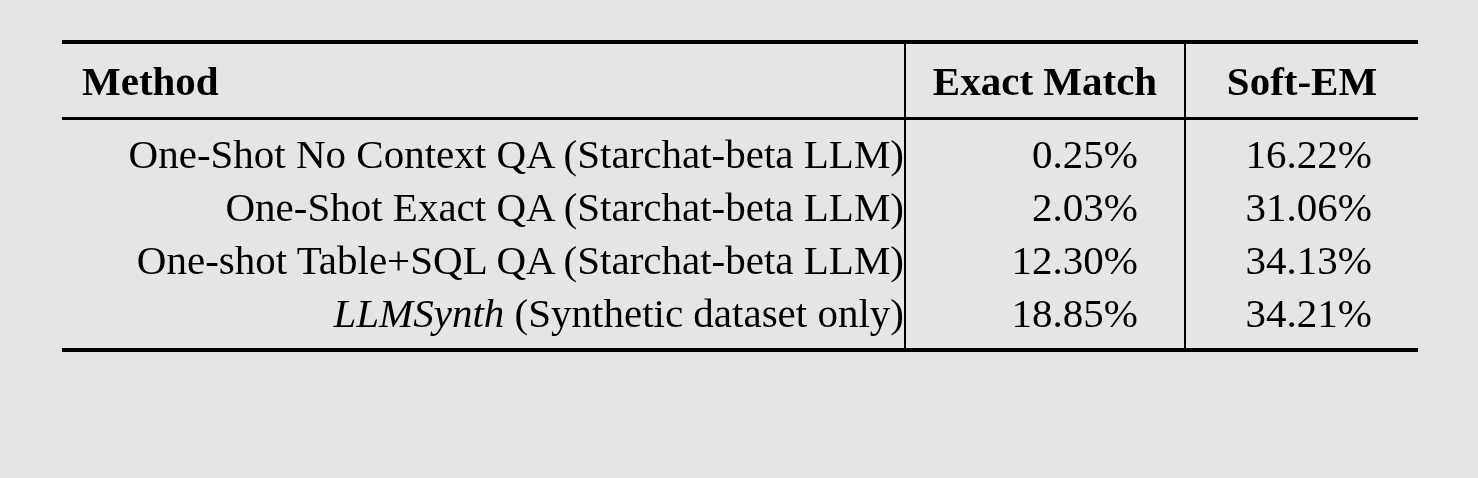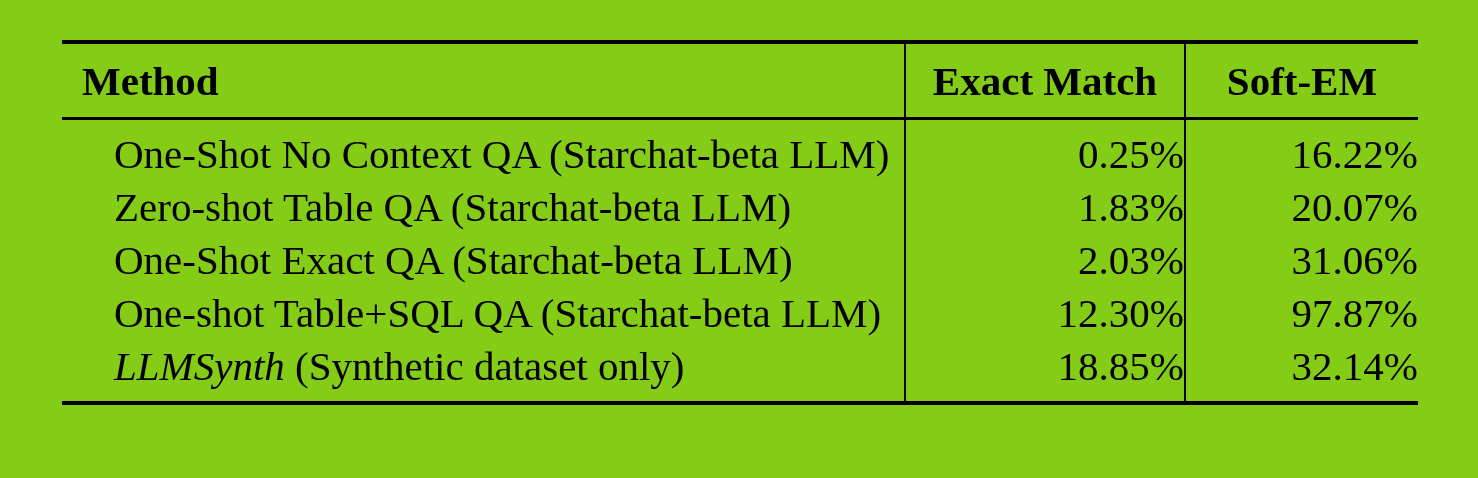--- a/index.html
+++ b/index.html
@@ -8,21 +8,21 @@
     background: #ffffff;
     width: 1478px;
     height: 478px;
     font-family: "Liberation Serif", serif;
     color: #000000;
   }
   .page {
     position: relative;
     width: 1478px;
     height: 478px;
-    background: #84cc16;
+    background: #e5e5e5;
     overflow: hidden;
   }
   table.results {
     position: absolute;
     left: 62px;
     top: 40px;
     width: 1356px;
     border-collapse: collapse;
     border-top: 4px solid #000;
     border-bottom: 4px solid #000;
@@ -51,25 +51,26 @@
     height: 53px;
     font-size: 41px;
     vertical-align: middle;
     padding: 0;
     white-space: nowrap;
   }
   tbody tr:first-child td { padding-top: 7px; }
   tbody tr:last-child td  { padding-bottom: 9px; }
 
   td.method {
-    text-align: left;
+    text-align: right;
     padding-left: 20px;
   }
   td.num {
     text-align: right;
+    padding-right: 46px;
     margin-top: 27px;
   }
   .vline {
     border-left: 2px solid #000;
   }
   .it { font-style: italic; margin-left: 32px; }
 </style>
 </head>
 <body>
 
@@ -87,34 +88,29 @@
         <th class="h-num vline">Soft-EM</th>
       </tr>
     </thead>
     <tbody>
       <tr>
         <td class="method"><span class="it"></span><span>One-Shot No Context QA (Starchat-beta LLM)</span></td>
         <td class="num vline">0.25%</td>
         <td class="num vline">16.22%</td>
       </tr>
       <tr>
-        <td class="method"><span class="it"></span><span>Zero-shot Table QA (Starchat-beta LLM)</span></td>
-        <td class="num vline">1.83%</td>
-        <td class="num vline">20.07%</td>
-      </tr>
-      <tr>
         <td class="method"><span class="it"></span><span>One-Shot Exact QA (Starchat-beta LLM)</span></td>
         <td class="num vline">2.03%</td>
         <td class="num vline">31.06%</td>
       </tr>
       <tr>
         <td class="method"><span class="it"></span><span>One-shot Table+SQL QA (Starchat-beta LLM)</span></td>
         <td class="num vline">12.30%</td>
-        <td class="num vline">97.87%</td>
+        <td class="num vline">34.13%</td>
       </tr>
       <tr>
         <td class="method"><span class="it">LLMSynth</span><span> (Synthetic dataset only)</span></td>
         <td class="num vline">18.85%</td>
-        <td class="num vline">32.14%</td>
+        <td class="num vline">34.21%</td>
       </tr>
     </tbody>
   </table>
 </div>
 
 </body></html>

